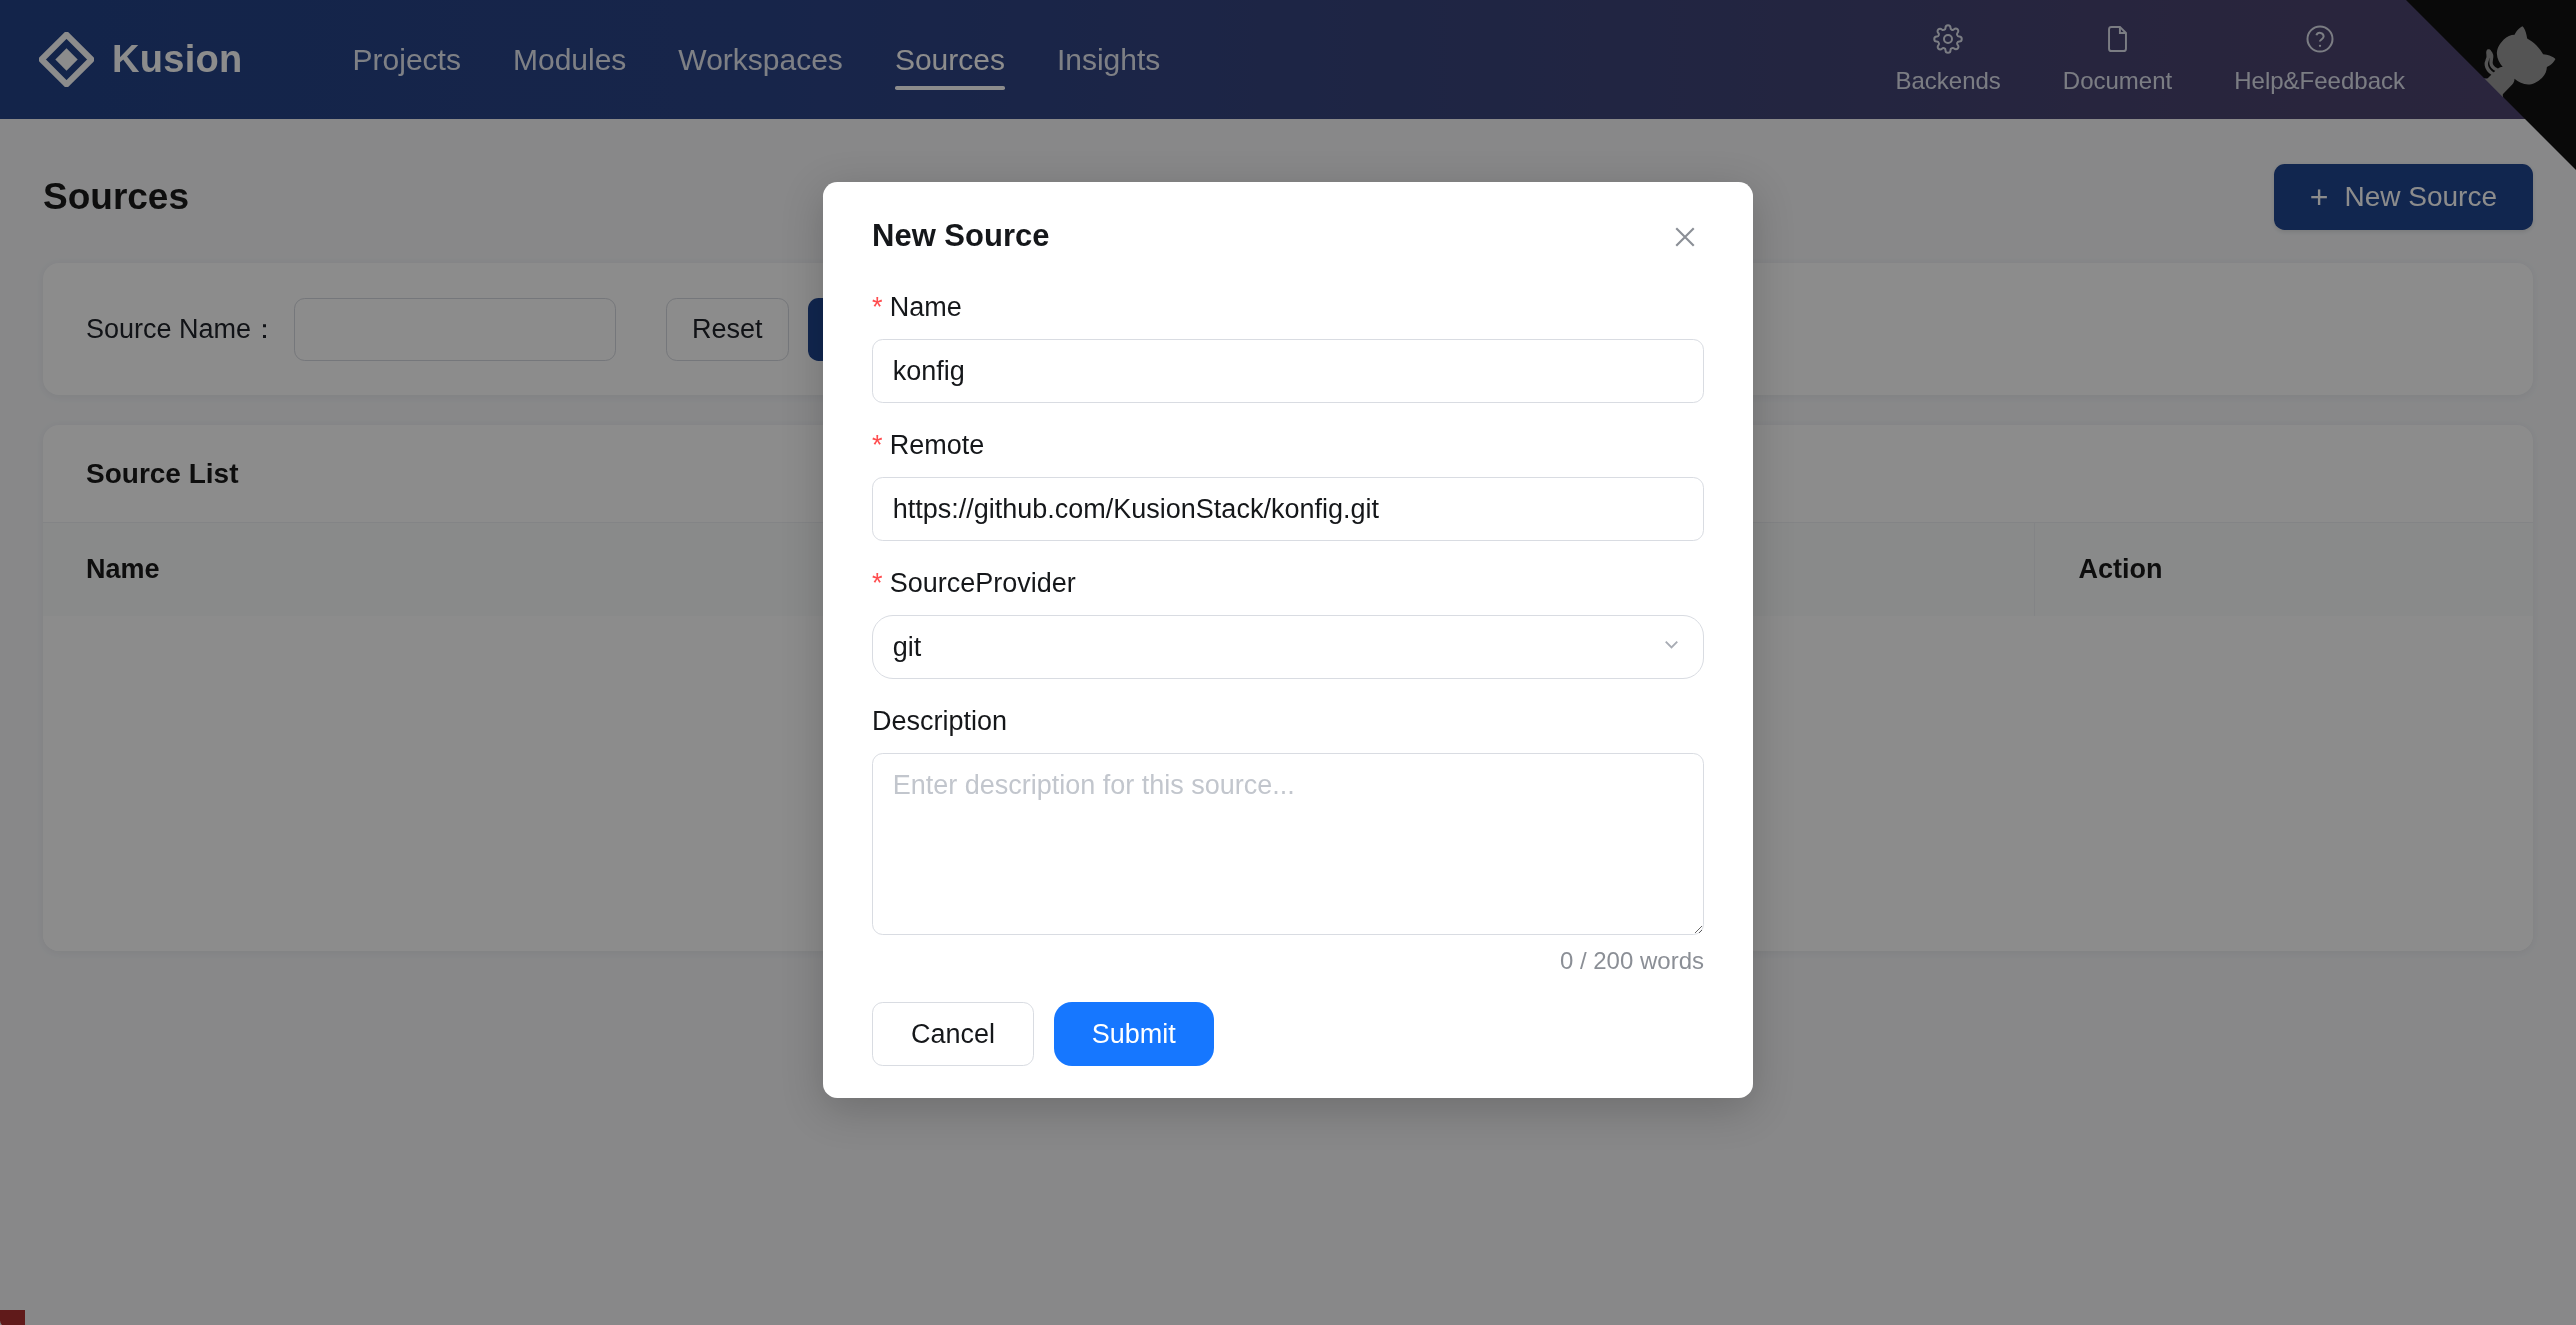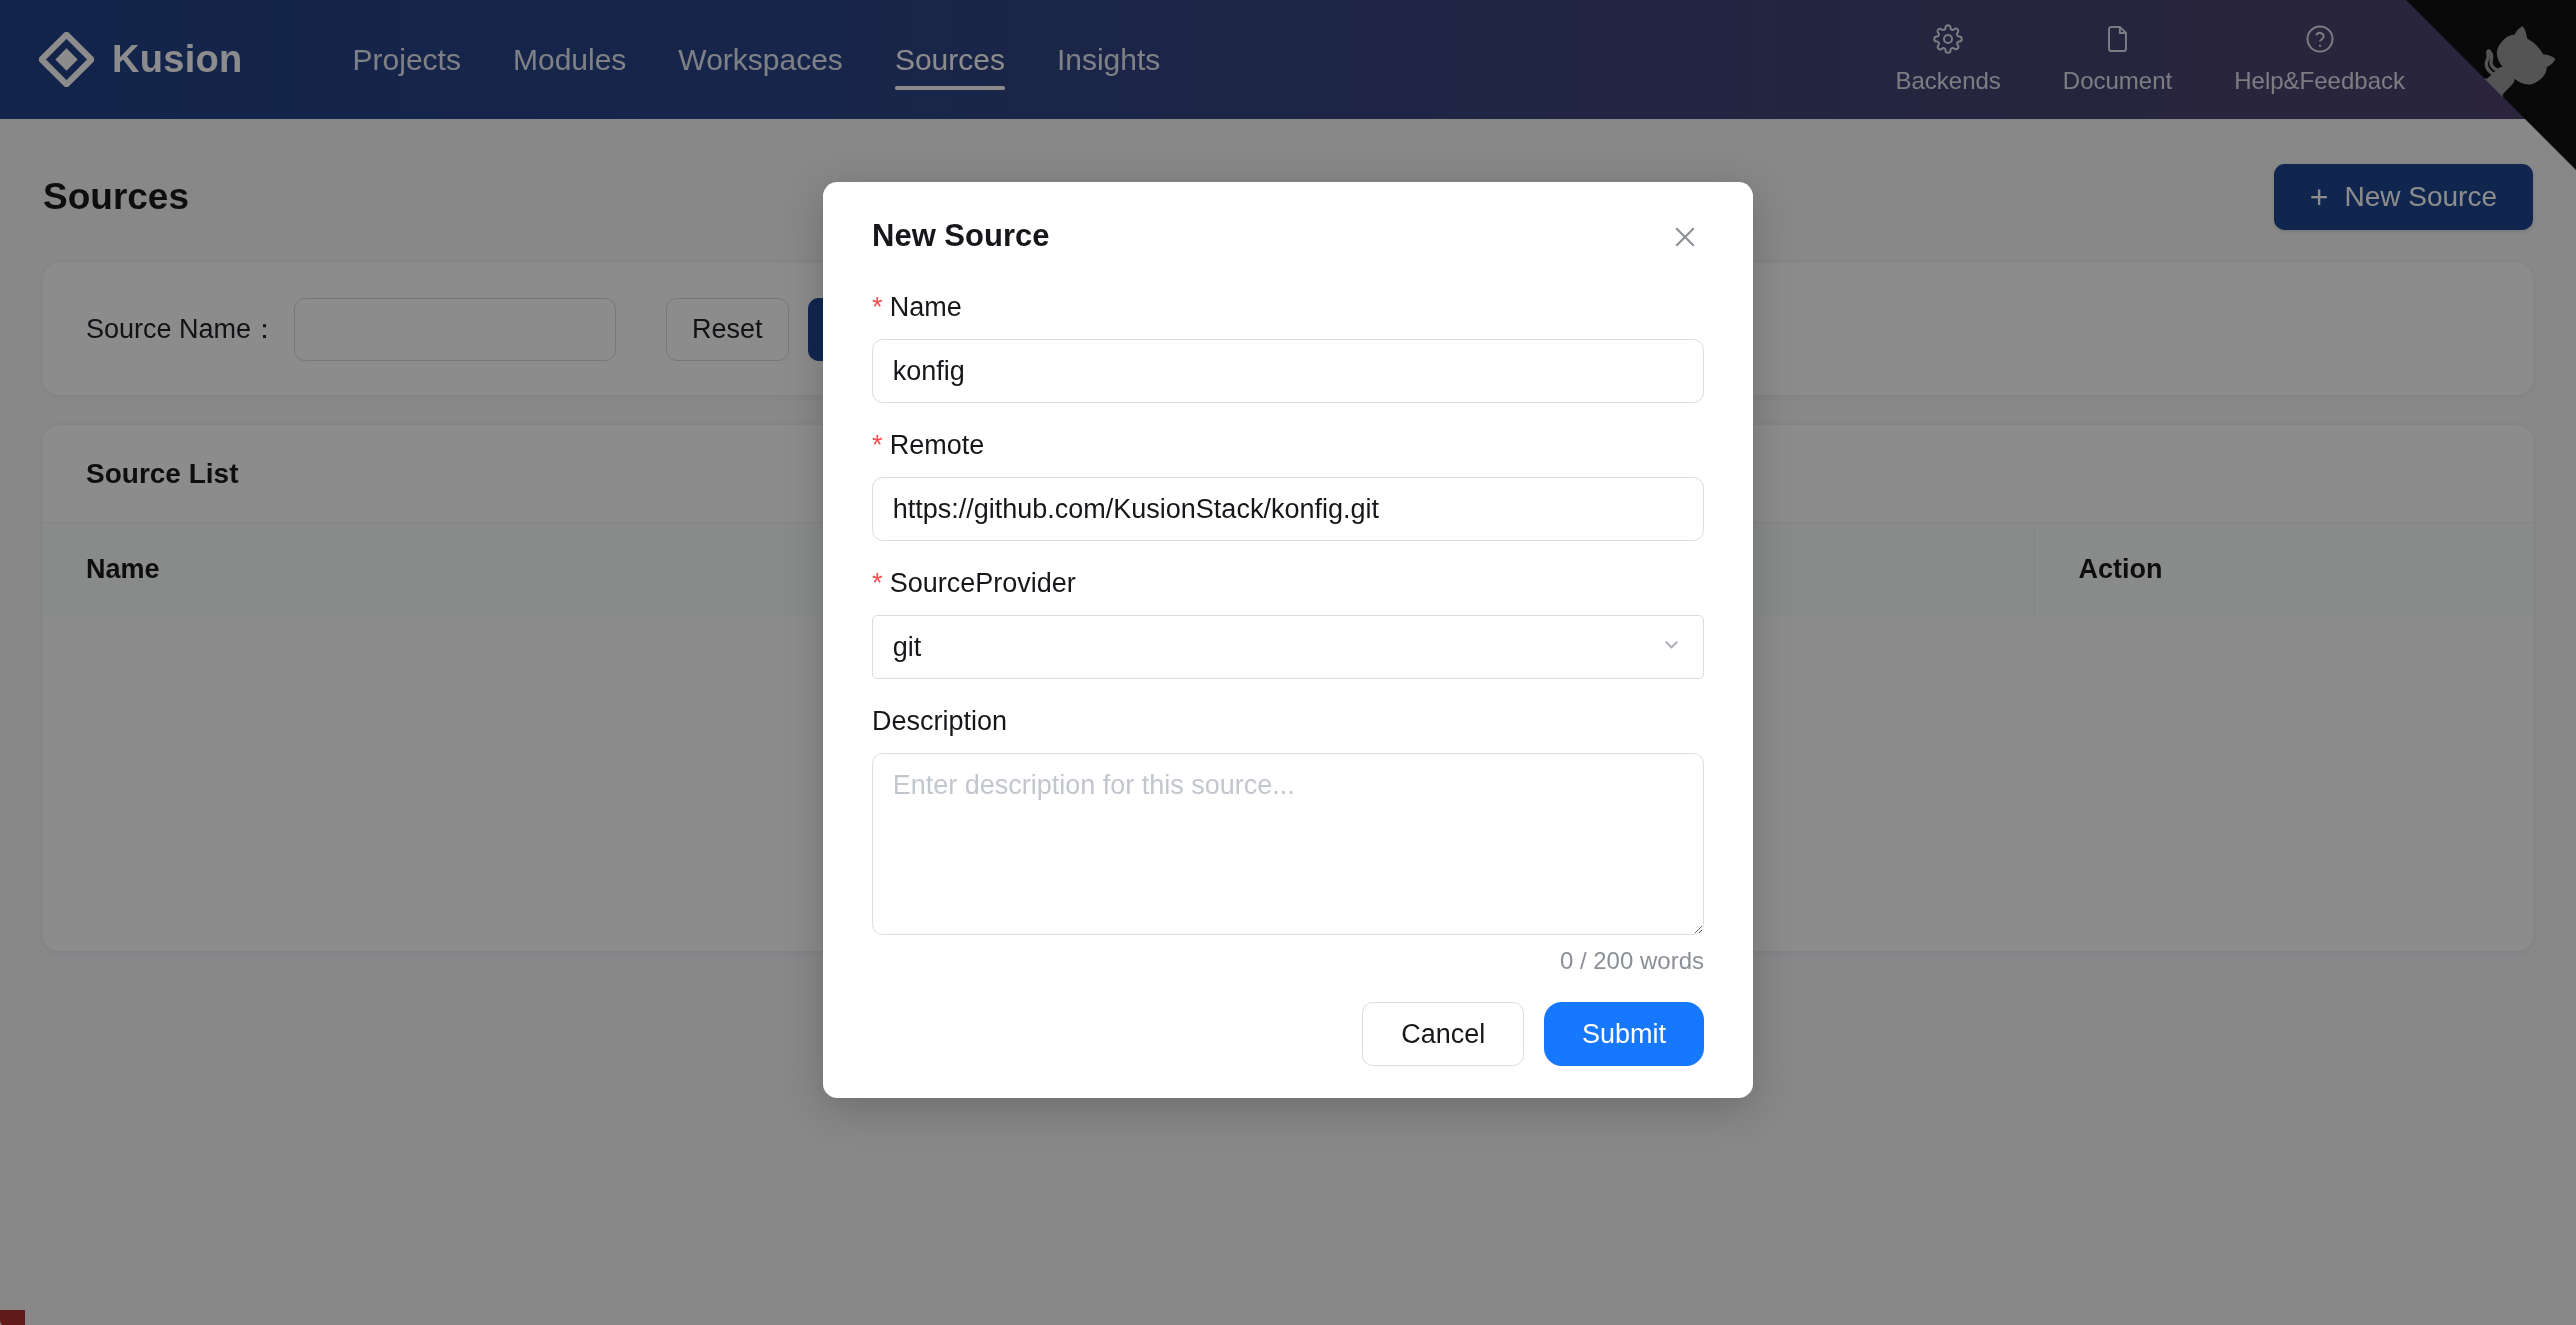--- a/index.html
+++ b/index.html
@@ -292,21 +292,21 @@
     padding: 0 19.7px;
     font-size: 27px;
     color: #15171a;
     background: #ffffff;
     font-family: "Liberation Sans", sans-serif;
   }
   .fld-select {
     width: 100%;
     height: 64px;
     border: 0.9px solid #d9dce2;
-    border-radius: 5px;
+    border-radius: 21px;
     padding: 0 19.7px;
     font-size: 27px;
     color: #15171a;
     background: #ffffff;
     display: flex;
     align-items: center;
     justify-content: space-between;
     cursor: pointer;
   }
   .chev { color: #a8acb4; display: block; }
@@ -324,21 +324,20 @@
   }
   .fld-textarea::placeholder { color: #c2c6cd; }
   .wordcount {
     text-align: right;
     font-size: 24px;
     color: #8b8f96;
     margin-top: 9px;
   }
   .modal-foot {
     display: flex;
-    justify-content: flex-end;
     align-items: center;
     gap: 19.7px;
     margin-top: 23px;
   }
   .btn-cancel {
     height: 64px;
     padding: 0 38px;
     border: 0.9px solid #d9dce2;
     border-radius: 10.7px;
     background: #ffffff;

